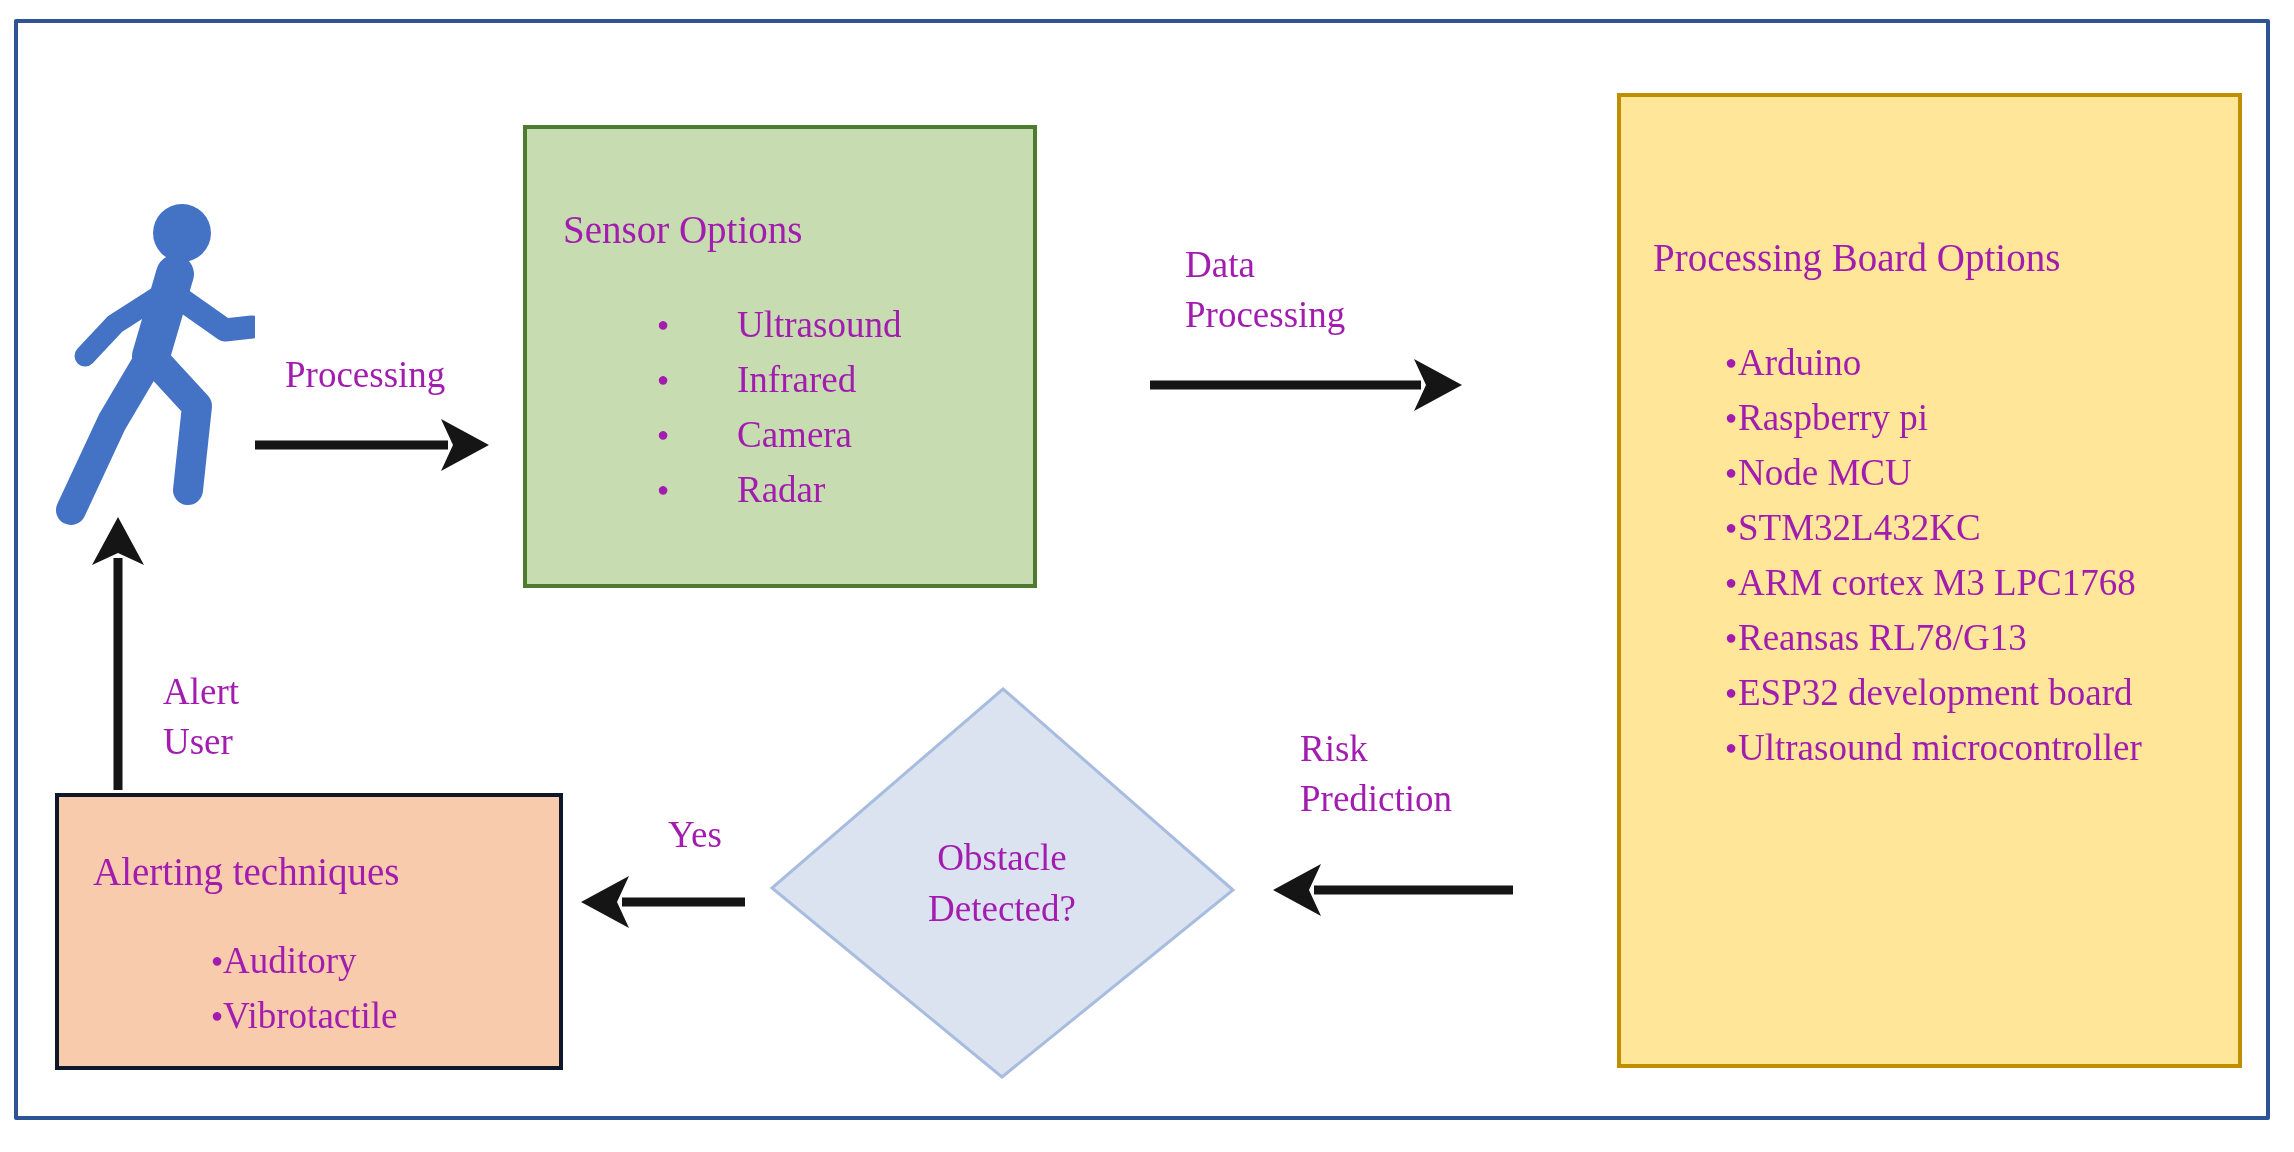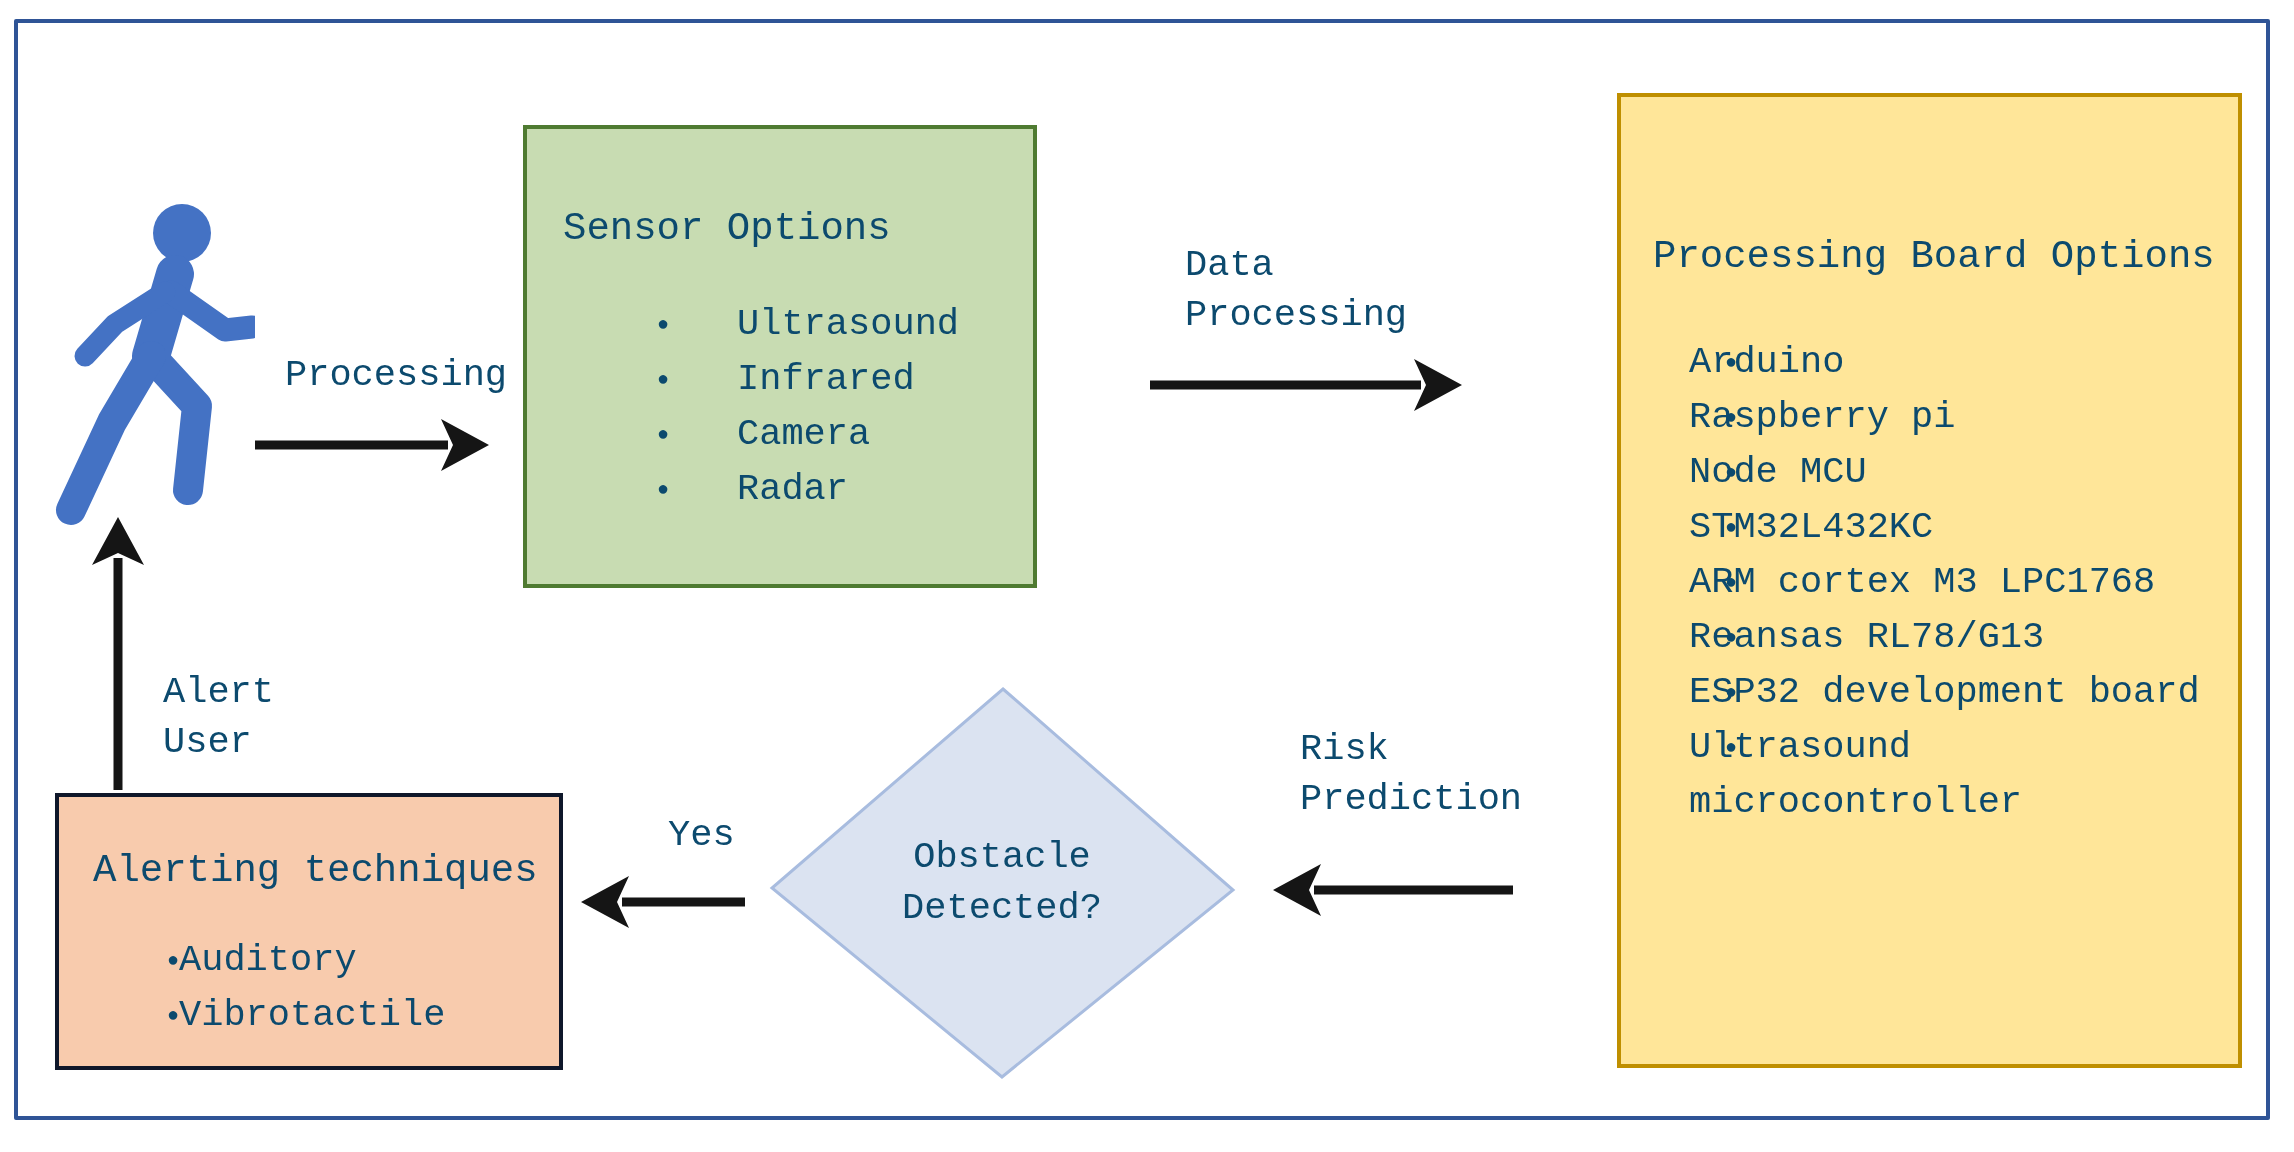--- a/index.html
+++ b/index.html
@@ -1,42 +1,42 @@
 <!DOCTYPE html>
 <html><head>
 <meta charset="utf-8">
 <style>
   html,body{margin:0;padding:0;background:#ffffff;}
   #canvas{
     position:relative;width:2294px;height:1152px;background:#ffffff;overflow:hidden;
-    font-family:Liberation Mono, monospace;color:#0c4a6e;
+    font-family:Liberation Serif, serif;color:#a21caf;
   }
   #outer-frame{
     position:absolute;left:14px;top:19px;width:2256px;height:1101px;
     border:4px solid #2f5496;box-sizing:border-box;border-radius:2px;
   }
   .box{position:absolute;box-sizing:border-box;}
   #sensor-box{left:523px;top:125px;width:514px;height:463px;background:#c8dcb2;border:4px solid #4f7b31;}
   #processing-box{left:1617px;top:93px;width:625px;height:975px;background:#ffe699;border:4px solid #bf8f00;}
   #alert-box{left:55px;top:793px;width:508px;height:277px;background:#f8cbad;border:4px solid #0f172a;}
   .box-title{position:absolute;font-size:39px;white-space:nowrap;}
   #sensor-box .box-title{left:36px;top:78px;}
   #processing-box .box-title{left:32px;top:138px;}
   #alert-box .box-title{left:34px;top:52px;}
   ul.bullets{position:absolute;left:0;right:0;margin:0;padding:0;list-style:none;}
   ul.bullets li{position:relative;font-size:37px;line-height:55px;}
   ul.bullets li::before{content:"●";position:absolute;font-size:20px;}
   #sensor-box ul.bullets{top:168px;}
   #sensor-box li{padding-left:210px;}
   #sensor-box li::before{left:130px;}
   #processing-box ul.bullets{top:238px;}
-  #processing-box li{padding-left:68px;padding-right:36px;text-align:justify;}
+  #processing-box li{padding-left:117px;padding-right:36px;text-align:justify;}
   #processing-box li::before{left:104px;}
   #alert-box ul.bullets{top:136px;}
-  #alert-box li{padding-left:120px;}
+  #alert-box li{padding-left:120px;margin-left:44px;}
   #alert-box li::before{left:108px;}
   .flow-label{position:absolute;font-size:37px;line-height:50px;white-space:nowrap;margin-top:12px;}
   #label-perception{left:285px;top:338px;}
   #label-data{left:1185px;top:228px;}
   #label-risk{left:1300px;top:712px;}
   #label-yes{left:668px;top:798px;}
   #label-alert{left:163px;top:655px;}
   #decision-text{position:absolute;left:877px;top:832px;width:250px;text-align:center;
     font-size:37px;line-height:51px;}
   #shape-overlay{position:absolute;left:0;top:0;width:2294px;height:1152px;pointer-events:none;}

